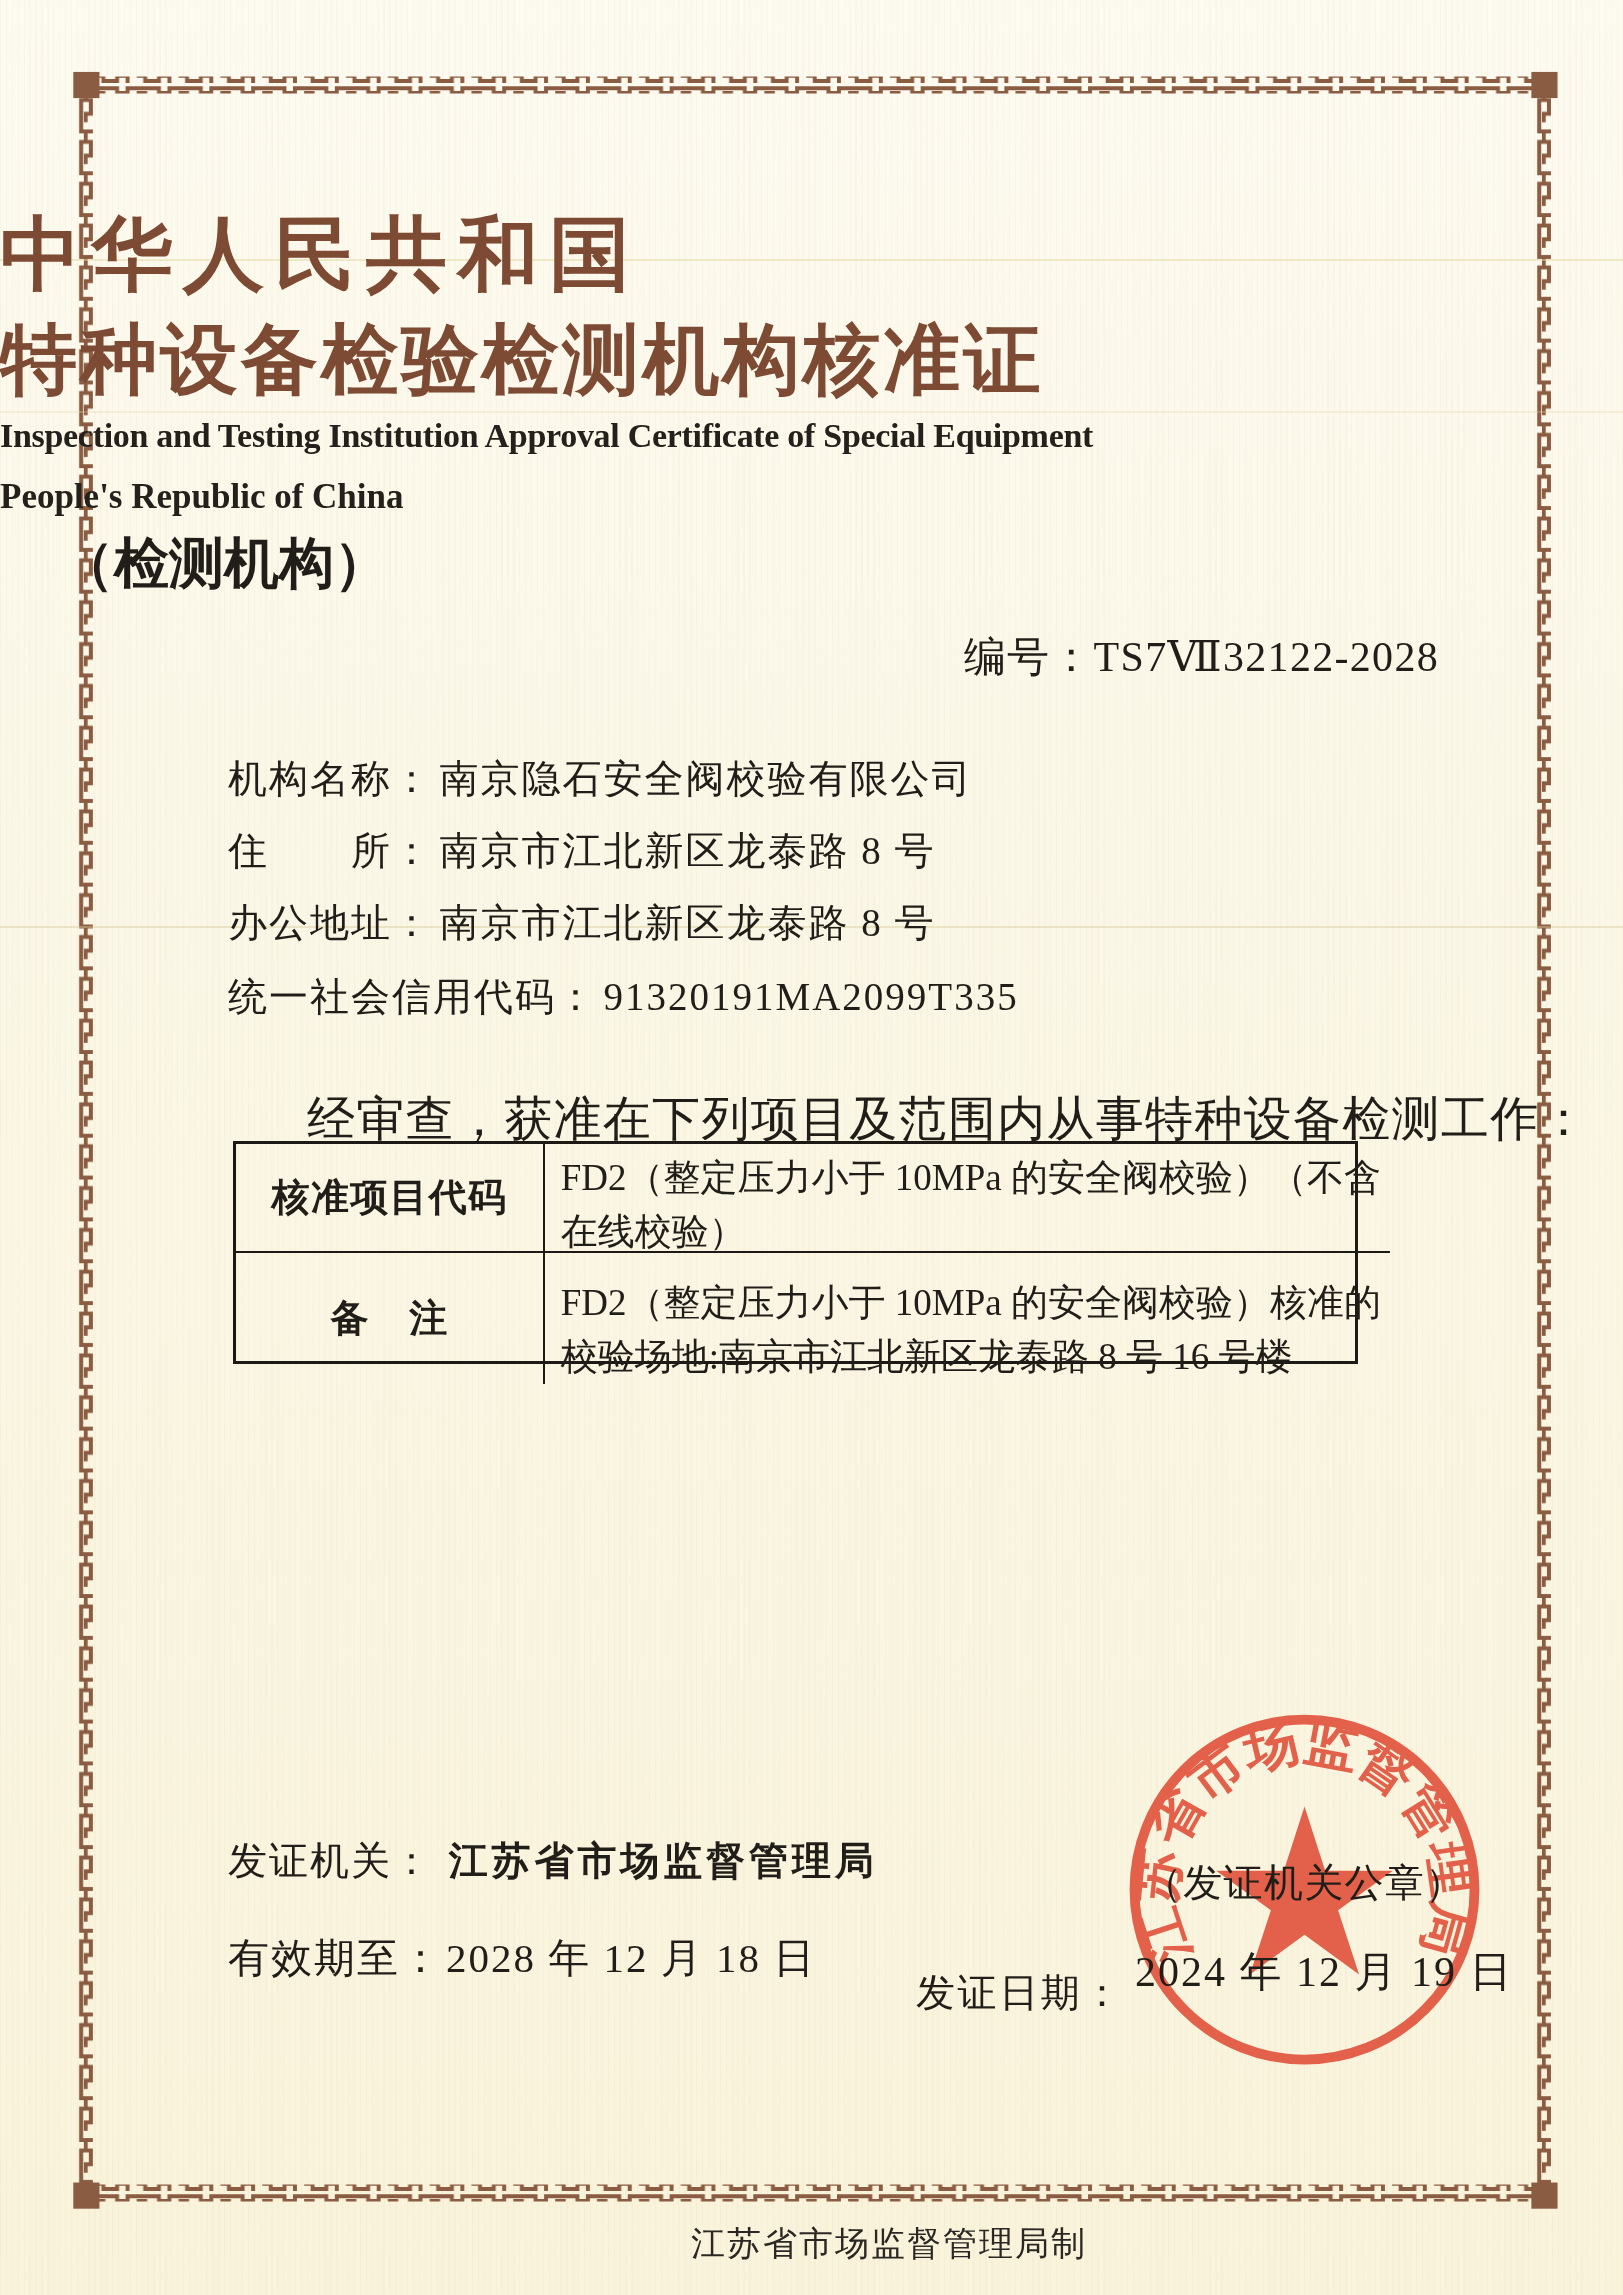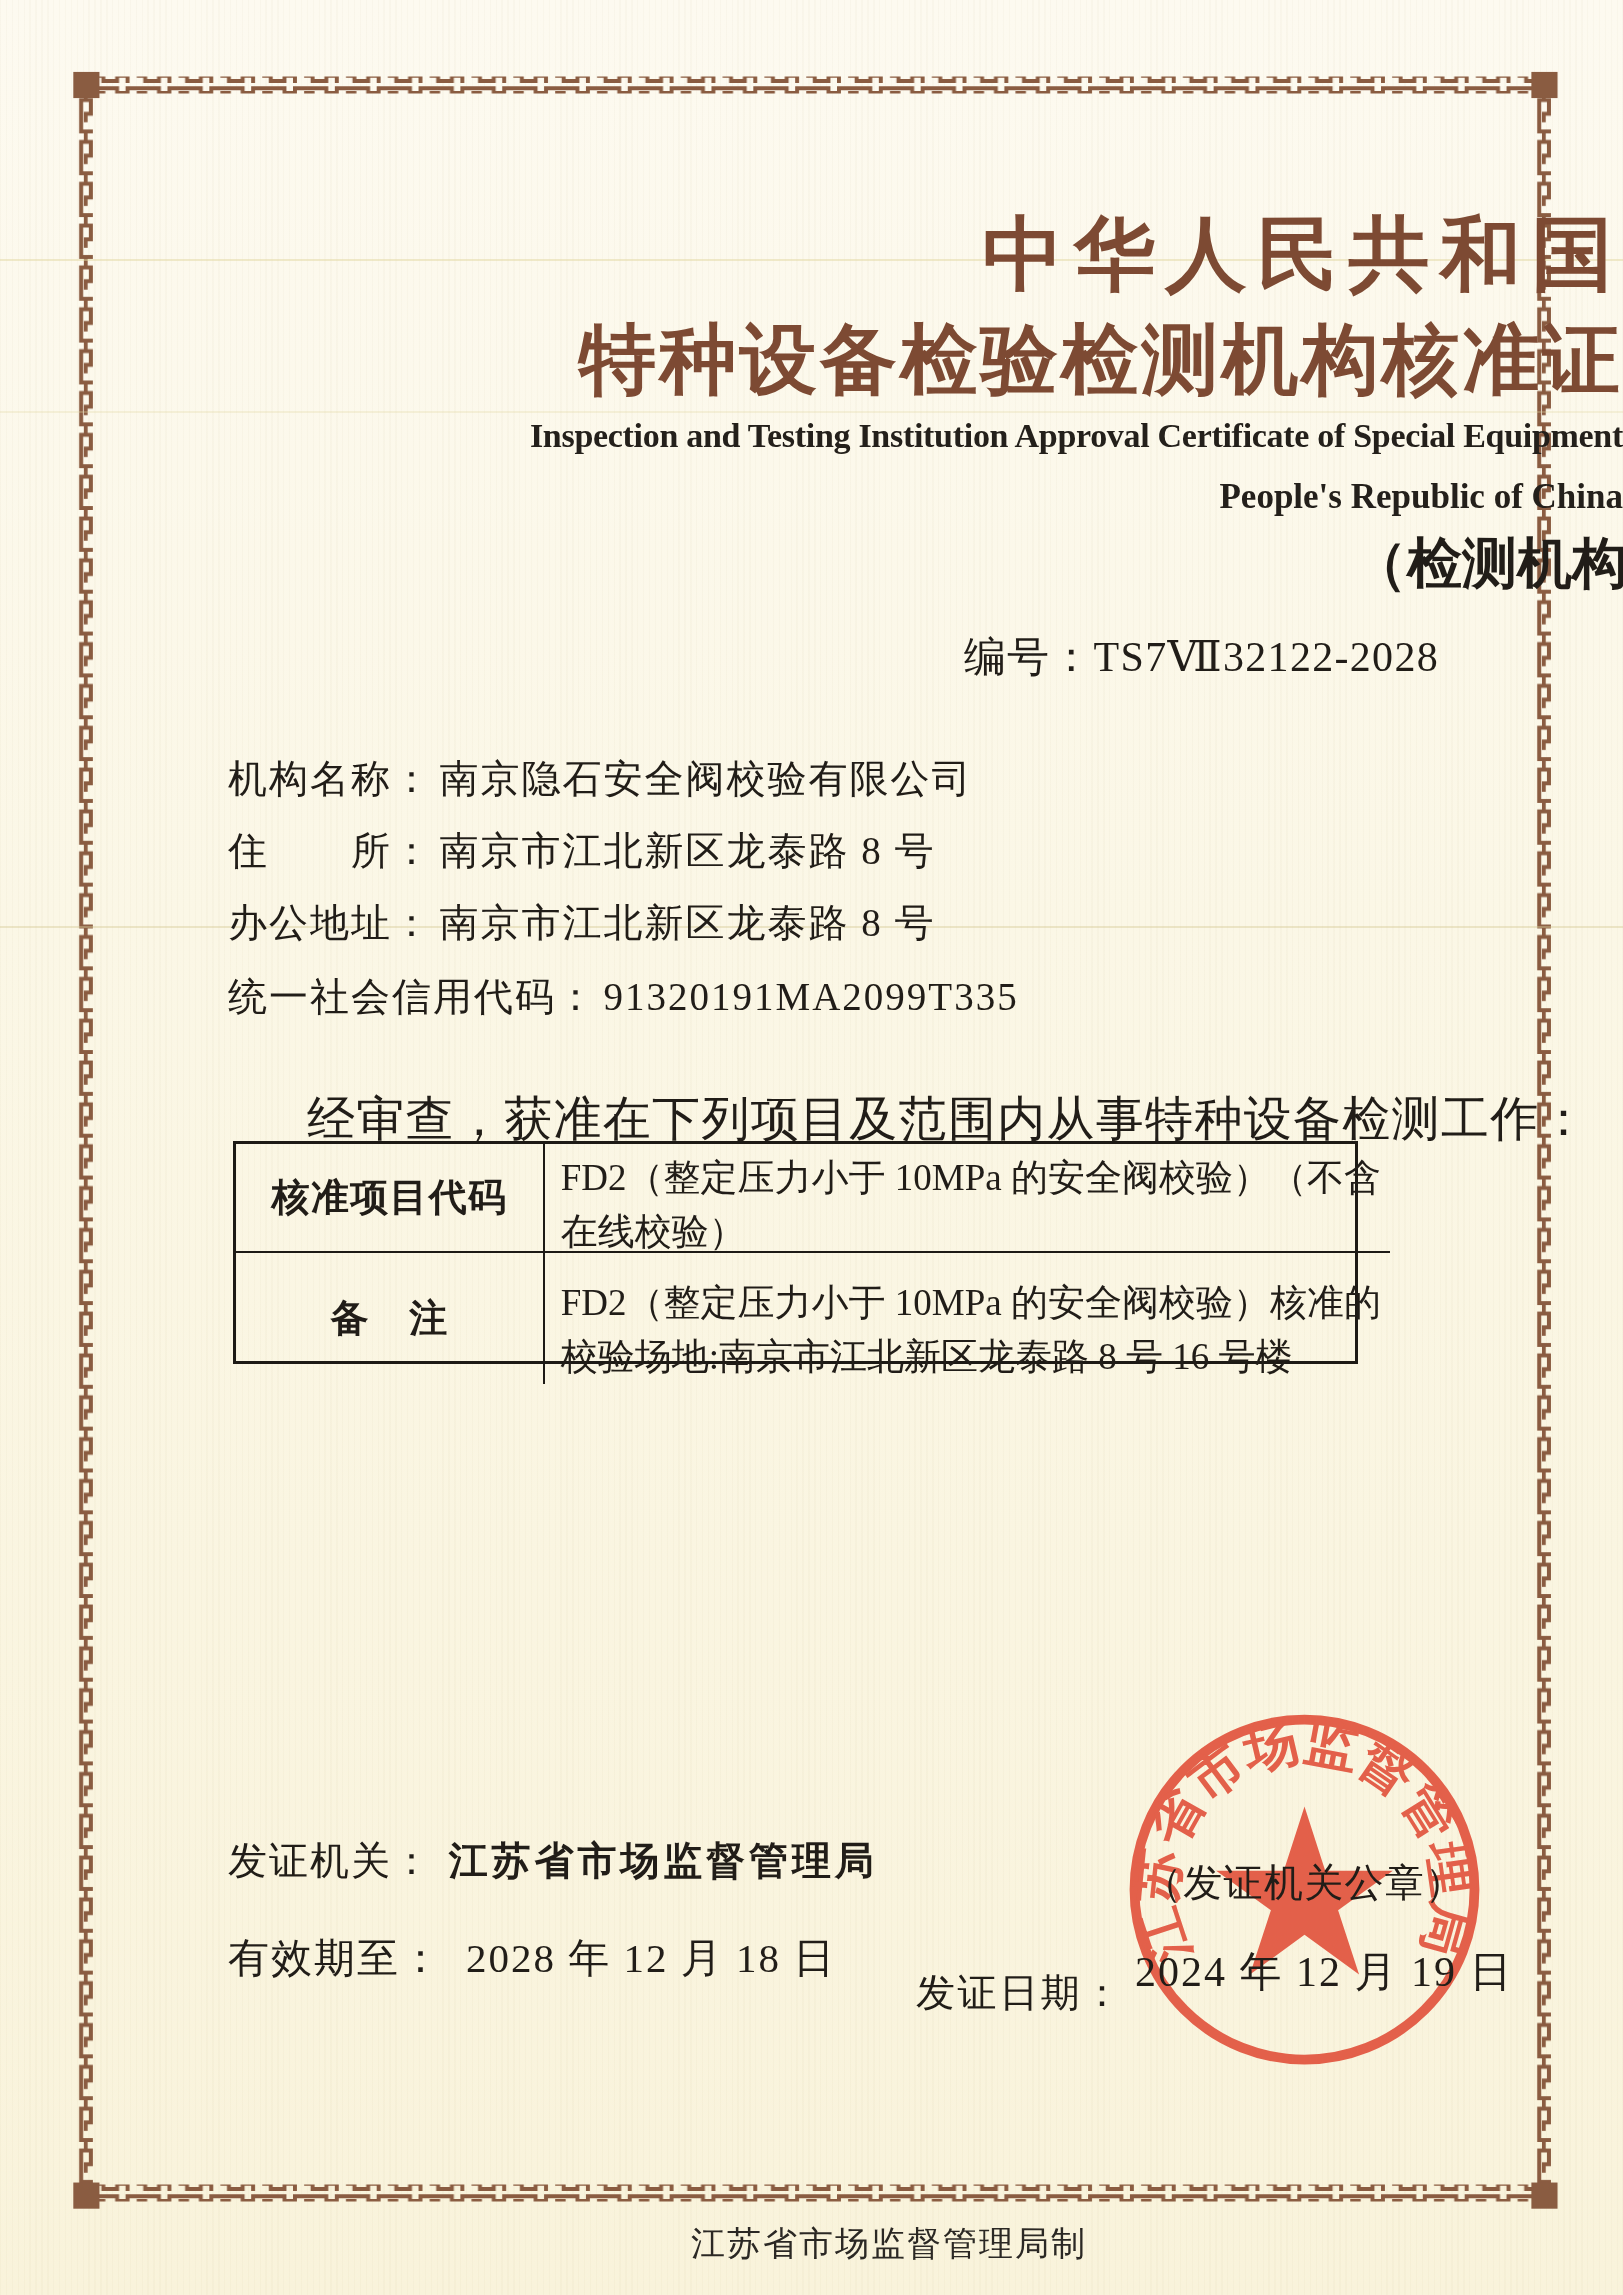--- a/index.html
+++ b/index.html
@@ -8,21 +8,21 @@
     position:relative;
     width:1623px;height:2295px;
     overflow:hidden;
     font-family:"Liberation Serif","DejaVu Serif",serif;
     color:#211d18;
     background:
       repeating-linear-gradient(90deg, rgba(150,130,70,.035) 0 1.3px, rgba(0,0,0,0) 1.3px 5.9px),
       linear-gradient(180deg,#fdfaf0 0%,#fbf7e6 40%,#f9f3db 100%);
   }
   .abs{position:absolute;line-height:1;white-space:nowrap;}
-  .centered{left:0;width:100%;text-align:right;}
+  .centered{left:0;width:100%;text-align:left;}
   .scanline{position:absolute;left:0;width:100%;height:2px;pointer-events:none;}
   
   .title-cn1{top:215px;font-size:81px;font-weight:700;letter-spacing:10.5px;color:#7d4a33;}
   .title-cn2{top:322px;font-size:77px;font-weight:700;letter-spacing:3.3px;color:#7d4a33;}
   .title-en1{top:419px;font-size:34px;font-weight:700;letter-spacing:-0.3px;color:#24201b;}
   .title-en2{top:479px;font-size:35px;font-weight:700;color:#24201b;}
   .subtitle{top:536px;font-size:55px;font-weight:600;padding-left:59px;}
   
   .bianhao{top:636px;left:850px;width:589px;text-align:right;font-size:42px;letter-spacing:1.3px;}
   
@@ -39,21 +39,21 @@
   }
   .cell{box-sizing:border-box;}
   .c-lbl{display:flex;align-items:center;justify-content:center;font-weight:700;letter-spacing:1.3px;font-size:38px;}
   .r1{border-bottom:2.6px solid #1d1a15;}
   .c1{border-right:2.6px solid #1d1a15;}
   .c-body{padding:6.5px 9.2px 0 15.7px;line-height:54px;white-space:nowrap;}
   
   .issuer{left:228px;top:1841px;font-size:39px;letter-spacing:2px;}
   .issuer .val{font-weight:700;margin-left:15.7px;letter-spacing:3.9px;}
   .valid{left:228px;top:1938px;font-size:41px;letter-spacing:2px;}
-  .valid .val{margin-left:23px;}
+  .valid .val{margin-left:3px;}
   .datelabel{left:916px;top:1973px;font-size:39px;letter-spacing:2.6px;}
   .dateval{left:1135px;top:1951px;font-size:42px;letter-spacing:2px;z-index:6;}
   .sealnote{left:1143px;top:1863px;font-size:39px;letter-spacing:1.3px;z-index:6;text-align:center;}
   .footer{top:2227px;left:691px;font-size:34px;letter-spacing:2px;color:#2b2824;}
   .sealsvg{position:absolute;left:0;top:0;z-index:5;pointer-events:none;opacity:.92;}
   .framesvg{position:absolute;left:0;top:0;pointer-events:none;}
 </style>
 </head>
 <body>
 

